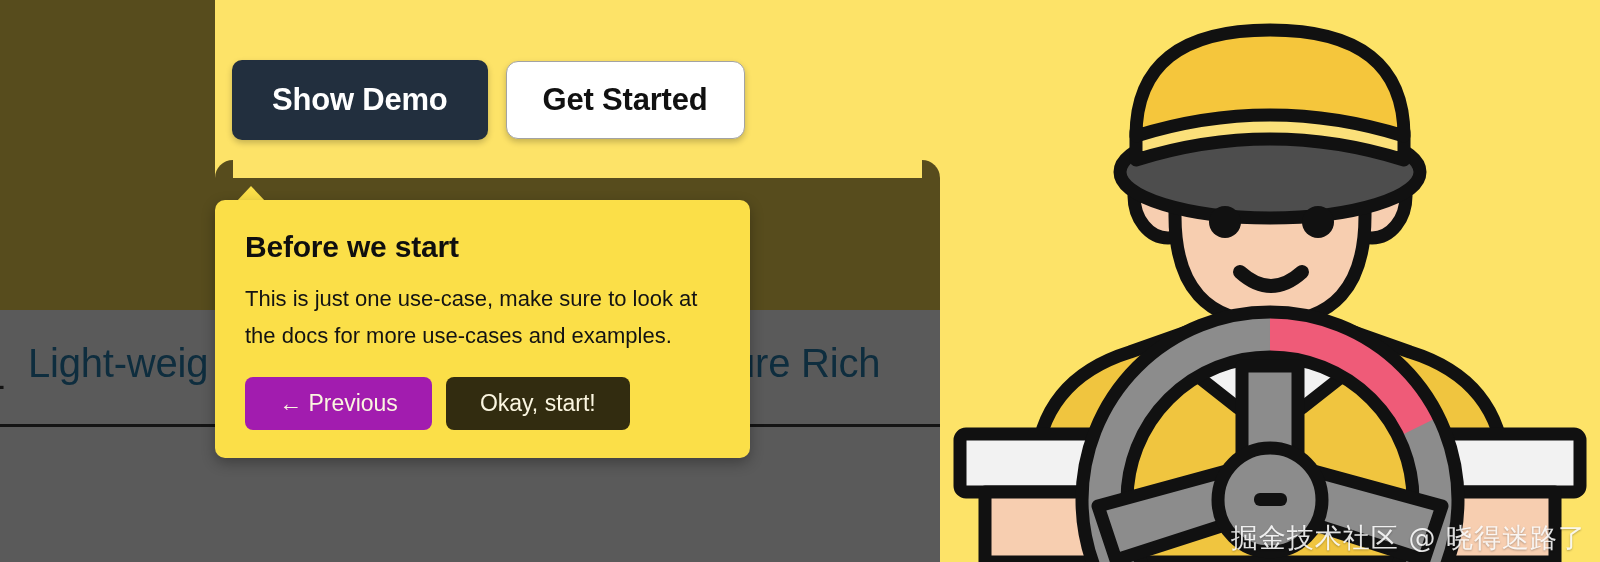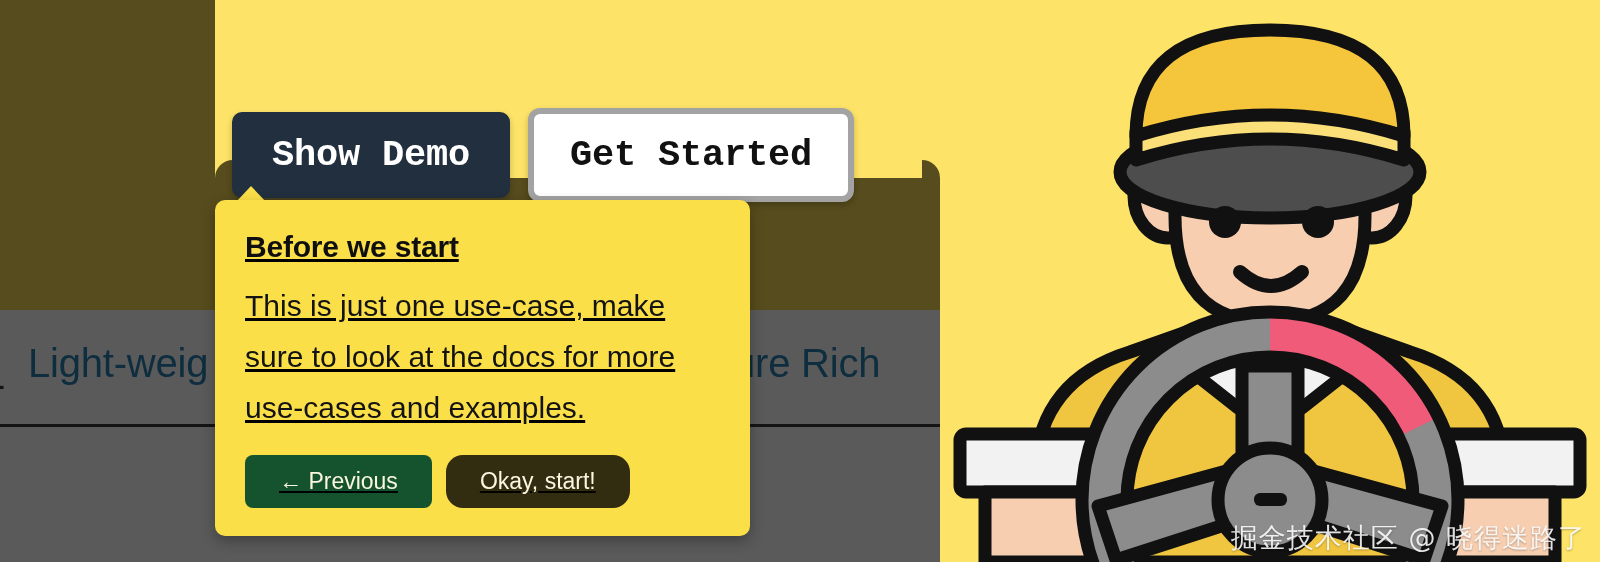--- a/index.html
+++ b/index.html
@@ -85,97 +85,95 @@
   .cta-row {
     position: absolute;
     left: 232px; top: 60px;
     display: flex;
     align-items: center;
     gap: 18px;
   }
   .btn {
     border: none;
     border-radius: 10px;
-    font-family: Liberation Mono, monospace;
-    font-size: 37px;
+    font-family: Liberation Sans, sans-serif;
+    font-size: 31px;
     font-weight: bold;
     cursor: pointer;
     letter-spacing: -0.2px;
     box-sizing: border-box;
-    margin-top: 48px;
   }
   .btn-demo {
     background: #222f3e;
     color: #ffffff;
     padding: 22px 40px;
     box-shadow: 0 3px 6px rgba(0,0,0,0.22);
   }
   .btn-started {
     background: #ffffff;
     color: #111111;
     padding: 20px 36px;
-    border: 6px solid #a3a3a3;
+    border: 1px solid #a3a3a3;
     border-radius: 12px;
     box-shadow: 0 3px 6px rgba(0,0,0,0.22);
   }
 
   
   .popover {
     position: absolute;
     left: 215px; top: 200px;
     width: 535px;
     background: #fbdf48;
     border-radius: 10px;
     box-shadow: 0 5px 14px rgba(0,0,0,0.30);
     padding: 30px 22px 28px 30px;
     box-sizing: border-box;
-    text-decoration: underline;
   }
   .popover-arrow {
     position: absolute;
     left: 236px; top: 186px;
     width: 0; height: 0;
     border-left: 15px solid transparent;
     border-right: 15px solid transparent;
     border-bottom: 16px solid #fbdf48;
   }
   .popover-title {
     font-size: 30px;
     font-weight: bold;
     color: #0f0f0f;
     margin: 0 0 16px 0;
     letter-spacing: -0.2px;
   }
   .popover-body {
-    font-size: 30px;
+    font-size: 22px;
     line-height: 1.70;
     color: #131313;
     margin: 0 0 22px 0;
   }
   .popover-footer {
     display: flex;
     gap: 14px;
     align-items: center;
   }
   .btn-prev {
-    background: #14532d;
+    background: #a21caf;
     color: #fbf6e0;
     border: none;
     border-radius: 8px;
     padding: 13px 34px;
     font-size: 23px;
     font-family: "Liberation Sans", sans-serif;
     cursor: pointer;
     white-space: nowrap;
   }
   .btn-ok {
     background: #322c10;
     color: #fbf6e0;
     border: none;
-    border-radius: 17px;
+    border-radius: 8px;
     padding: 13px 34px;
     font-size: 23px;
     font-family: "Liberation Sans", sans-serif;
     cursor: pointer;
     white-space: nowrap;
   }
 
   
   .watermark {
     position: absolute;

